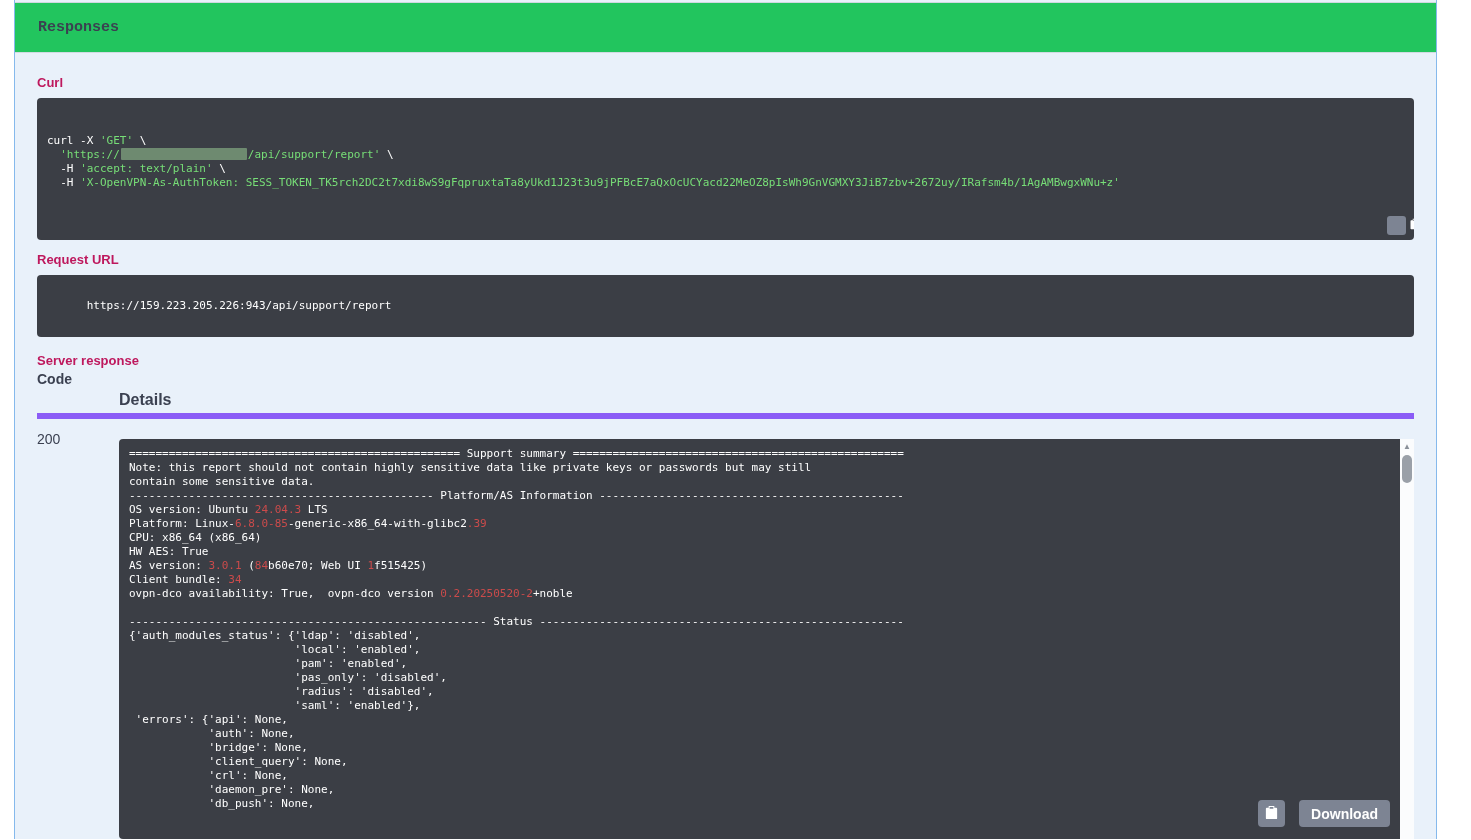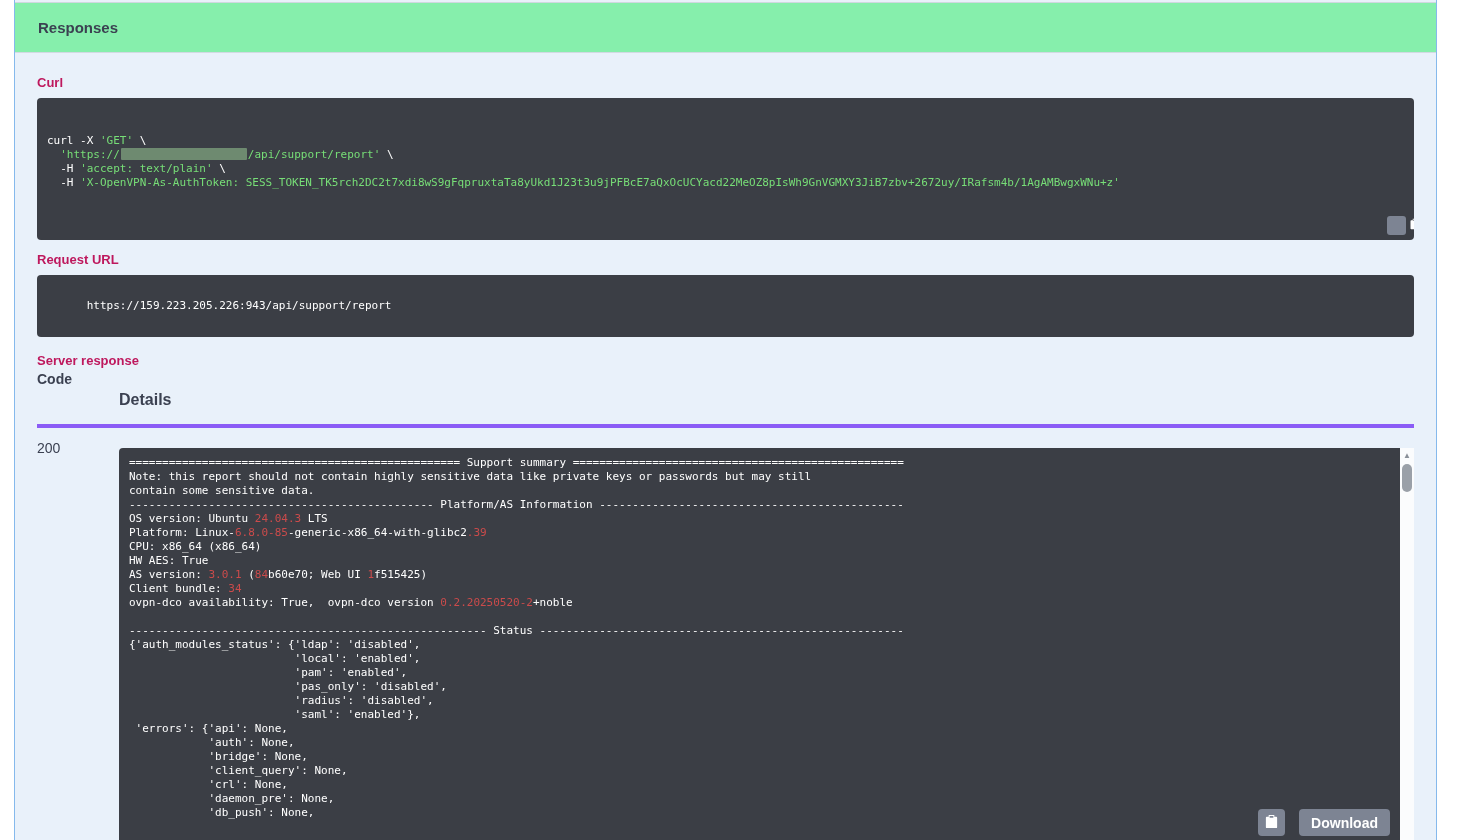--- a/index.html
+++ b/index.html
@@ -5,42 +5,42 @@
   * { margin:0; padding:0; box-sizing:border-box; }
   html,body { width:1471px; height:840px; overflow:hidden; background:#fff;
               font-family:"Liberation Sans", sans-serif; color:#3b4151; }
 
   .container { margin-left:14px; width:1423px;
                border-left:1px solid var(--accent_border);
                border-right:1px solid var(--accent_border); }
 
   .top-strip { height:3px; background:var(--panel_bg); border-bottom:1px solid #cfd8e0; }
 
-  .responses-header { background:#86efac; padding:16px 23px; border-bottom:1px solid #d2dae2; }
+  .responses-header { background:#22c55e; padding:16px 23px; border-bottom:1px solid #d2dae2;font-family:Liberation Mono, monospace; }
   .responses-header h4 { font-size:15px; font-weight:700; color:#3b4151; }
 
   .inner { background:var(--panel_bg); padding:22px 22px 0 22px; }
 
   .label { font-size:13px; font-weight:600; color:#be185d; margin-bottom:8px; }
 
   .code-block { background:var(--code_bg); border-radius:4px; color:#fff;
                 font-family:"DejaVu Sans Mono", monospace; font-size:11px;
                 font-weight:400; line-height:14px; white-space:pre; overflow:hidden; }
   .cl { min-height:14px; white-space:pre; }
   .g { color:var(--green); }
   .n { color:var(--red); }
   .redact { display:inline-block; width:126px; height:12px; background:#6e8a70;
             vertical-align:middle; margin:0 1px 2px 1px; border-radius:1px; }
 
   .curl { position:relative; padding:8px 40px 8px 10px; margin-bottom:12px; }
   .url-block { padding:10px; margin-bottom:16px; }
 
   .server-resp { margin-bottom:3px; }
 
-  .tbl-head { display:flex; padding-bottom:15px; border-bottom:4px solid #8b5cf6; }
+  .tbl-head { display:flex; padding-bottom:4px; border-bottom:6px solid #8b5cf6; }
   .col-code { width:82px; flex:none; }
   .tbl-head .col-code { font-size:14px; font-weight:700; }
   .tbl-head .col-details { font-size:16px; font-weight:700; }
 
   .tbl-row { display:flex; }
   .tbl-row .col-code { font-size:14px; padding-top:12px; color:#3b4151; }
   .col-details { flex:1; padding-top:20px; }
 
   .body-wrap { position:relative; display:flex; height:400px; margin-bottom:0; }
   .rbody { flex:1; padding:8px 10px; border-radius:4px 0 0 4px; height:400px; }

